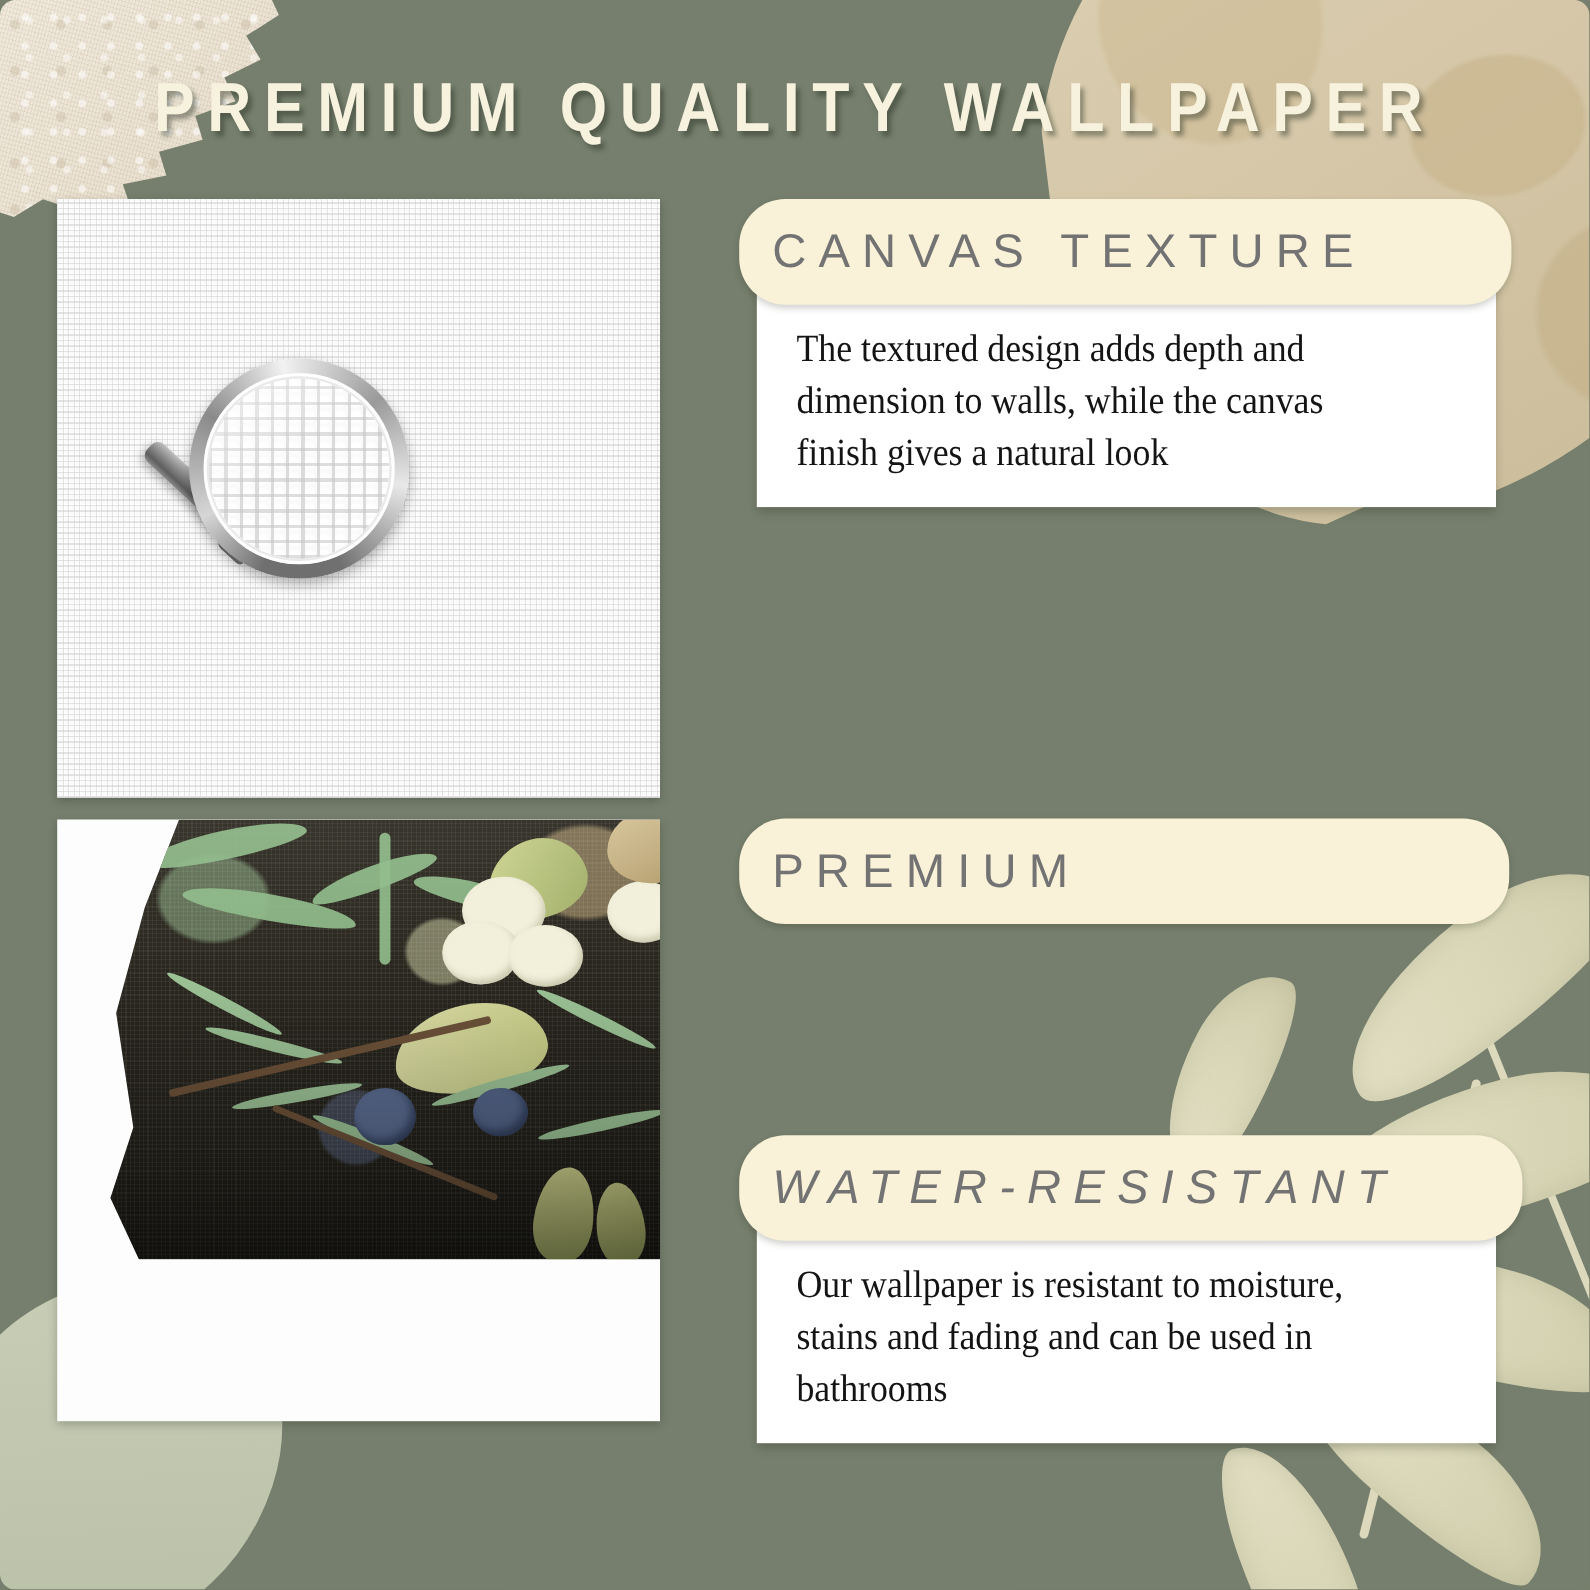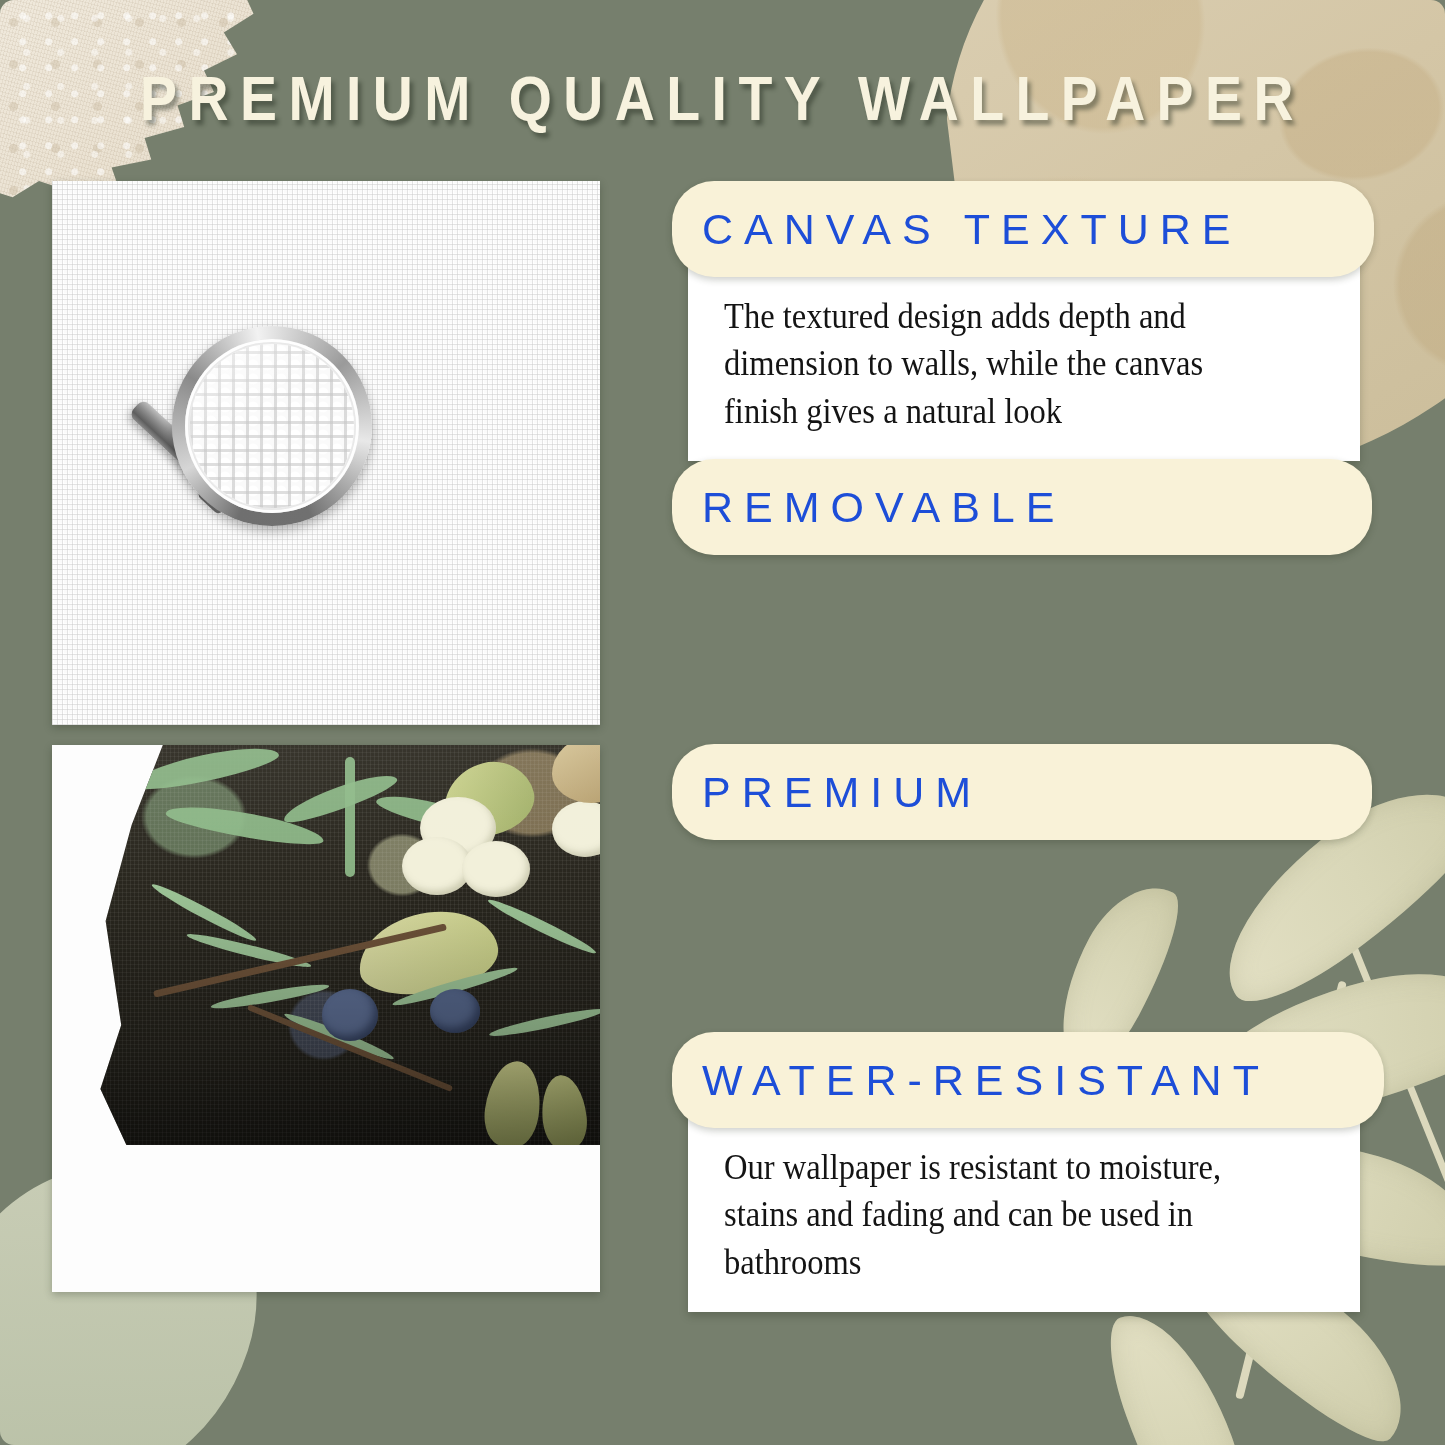--- a/index.html
+++ b/index.html
@@ -173,21 +173,21 @@
   .card{position:absolute;left:0;width:712px;}
   .card-header{
     position:relative;background:#f9f2d8;border-radius:42px;
     height:96px;display:flex;align-items:center;
     padding-left:30px;box-sizing:border-box;
     box-shadow:0 3px 7px rgba(30,40,25,.22);
     z-index:2;
   }
   .card-title{
     font-family:"Liberation Sans", sans-serif;
-    font-size:43px;font-weight:400;letter-spacing:11px;color:#1d4ed8;
+    font-size:43px;font-weight:400;letter-spacing:11px;color:#737373;
     white-space:nowrap;line-height:1;
   }
   .card-body{
     position:relative;margin-left:16px;margin-top:-18px;
     width:672px;box-sizing:border-box;
     background:#ffffff;padding:34px 38px 26px 36px;
     box-shadow:0 4px 8px rgba(30,40,25,.25);
     z-index:1;
   }
   .card-text{
@@ -197,21 +197,21 @@
     white-space:pre-line;
   }
 
   .c1{top:181px;}
   .c2{top:459px;}
   .c3{top:744px;}
   .c4{top:1032px;}
   .c1 .card-header{width:702px;}
   .c2 .card-header{width:700px;}
   .c3 .card-header{width:700px;}
-  .c4 .card-header{width:712px;}
+  .c4 .card-header{width:712px;font-style:italic;}
 </style>
 </head>
 <body>
 
 <div class="page">
 
   <div class="deco torn-paper"></div>
   <div class="deco beige-blob"></div>
   <div class="deco leaf-bl"></div>
   <div class="deco br-wrap">
@@ -287,23 +287,20 @@
     <div class="card c1">
       <div class="card-header">
         <span class="card-title">CANVAS TEXTURE</span>
       </div>
       <div class="card-body">
         <div class="card-text">The textured design adds depth and dimension to walls, while the canvas finish gives a natural look</div>
       </div>
     </div>
 
     <div class="card c2">
-      <div class="card-header">
-        <span class="card-title">REMOVABLE</span>
-      </div>
     </div>
 
     <div class="card c3">
       <div class="card-header">
         <span class="card-title">PREMIUM</span>
       </div>
     </div>
 
     <div class="card c4">
       <div class="card-header">

